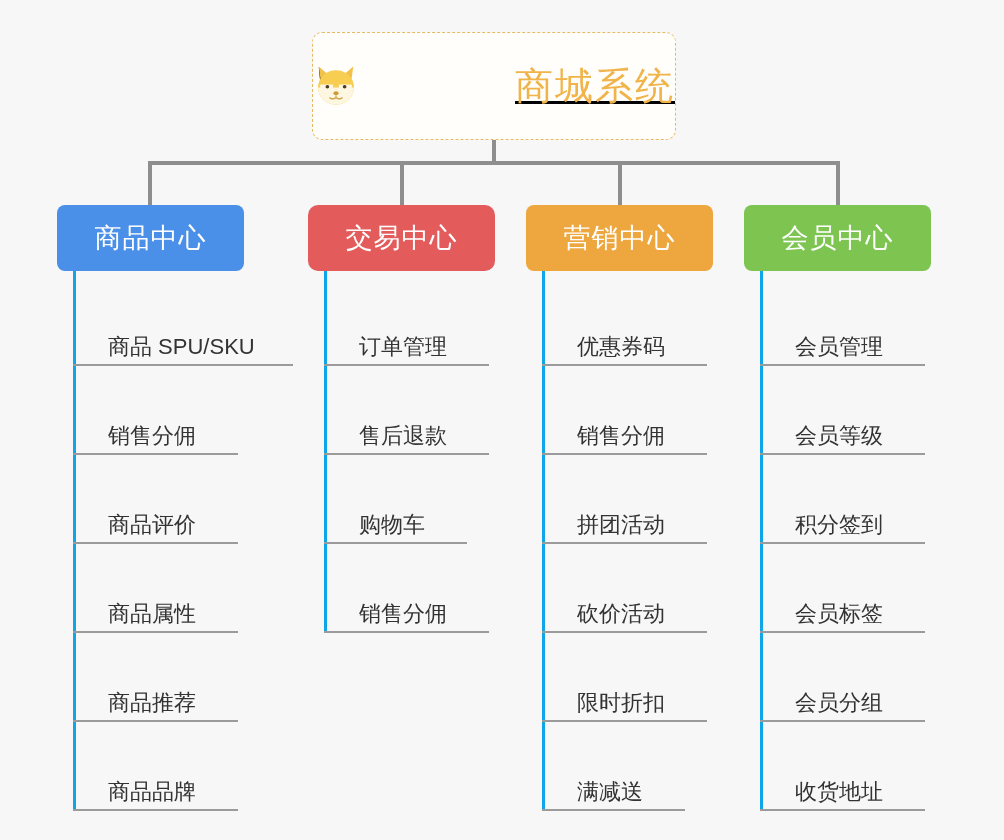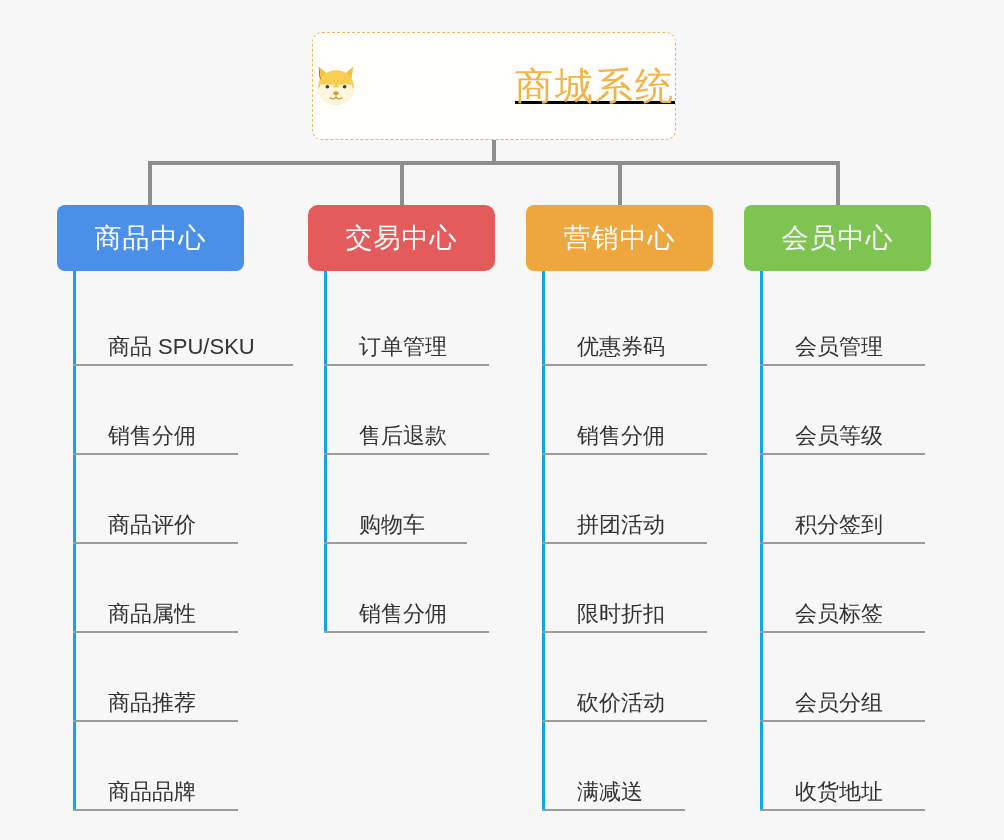--- a/index.html
+++ b/index.html
@@ -208,25 +208,25 @@
       </div>
       <div class="leaf">
         <span class="leaf-label">销售分佣</span>
         <span class="leaf-rule" style="width:165px;"></span>
       </div>
       <div class="leaf">
         <span class="leaf-label">拼团活动</span>
         <span class="leaf-rule" style="width:165px;"></span>
       </div>
       <div class="leaf">
+        <span class="leaf-label">砍价活动</span>
+        <span class="leaf-rule" style="width:165px;"></span>
+      </div>
+      <div class="leaf">
         <span class="leaf-label">限时折扣</span>
-        <span class="leaf-rule" style="width:165px;"></span>
-      </div>
-      <div class="leaf">
-        <span class="leaf-label">砍价活动</span>
         <span class="leaf-rule" style="width:165px;"></span>
       </div>
       <div class="leaf">
         <span class="leaf-label">满减送</span>
         <span class="leaf-rule" style="width:143px;"></span>
       </div>
     </div>
   </div>
 
   <div class="branch" style="left:744px;">

